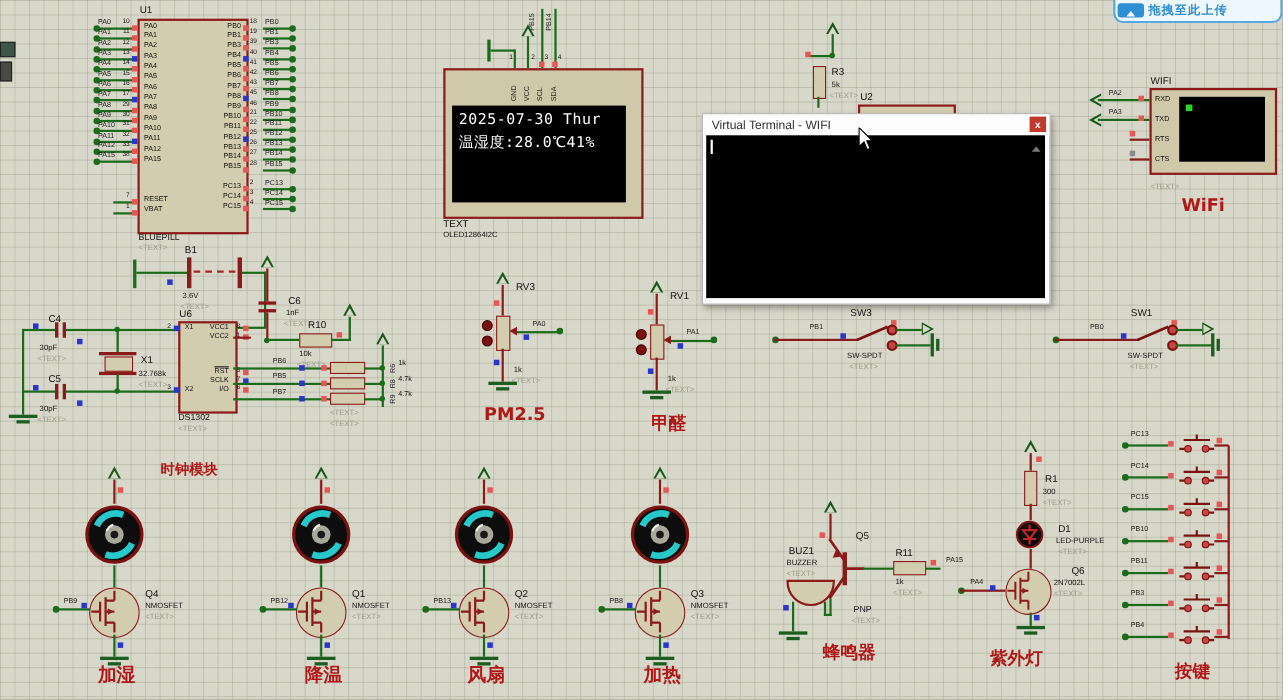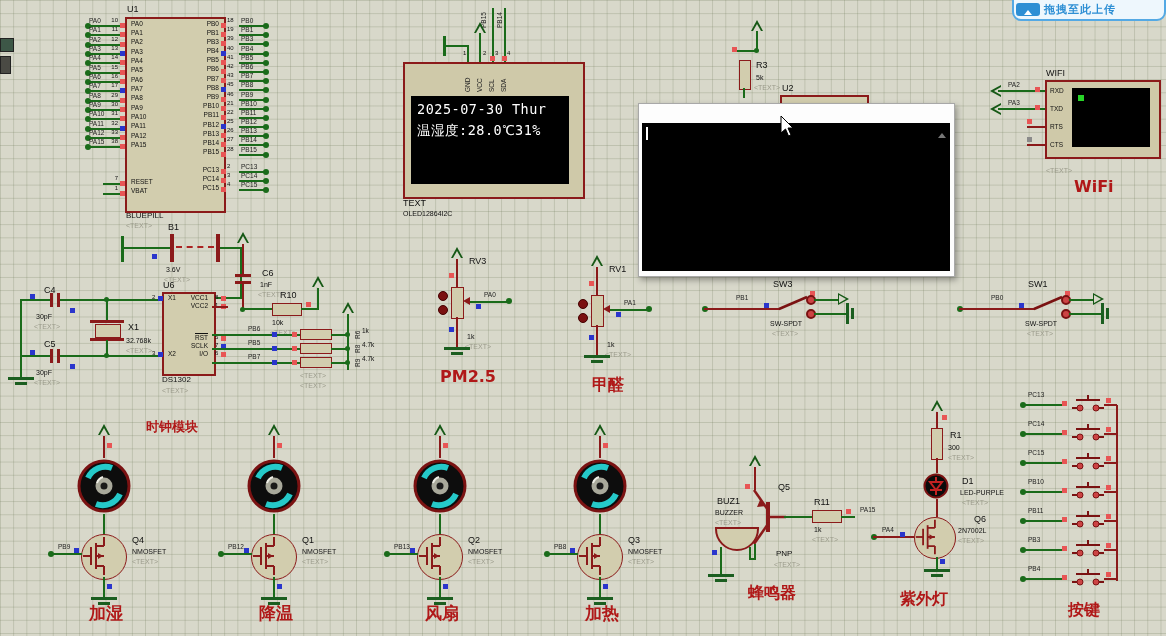--- a/index.html
+++ b/index.html
@@ -52,21 +52,21 @@
   .u6r .prow:nth-of-type(n+3){margin-top:0}
   .u6r .prow:nth-of-type(3){margin-top:24px}
   .u6r .prow:nth-of-type(3) .pname{text-decoration:overline}
   .u6l .prow:nth-of-type(2){margin-top:48px}
   
   .pots>div:nth-of-type(1){left:420px;top:247px}
   .pots>div:nth-of-type(2){left:560px;top:255px}
   .sws>div:nth-of-type(1){left:700px;top:270px}
   .sws>div:nth-of-type(2){left:955px;top:270px}
   .motors>div:nth-of-type(1){left:48px;top:424px}
-  .motors>div:nth-of-type(2){left:218px;top:424px}
+  .motors>div:nth-of-type(2){left:236px;top:424px}
   .motors>div:nth-of-type(3){left:384px;top:424px}
   .motors>div:nth-of-type(4){left:544px;top:424px}
   .potg,.swg,.motg{position:absolute;width:180px;height:210px}
   
   .btnrows{position:absolute;left:0;top:0;display:flex;flex-direction:column}
   .brow{position:relative;flex:none;height:29px;width:140px}
   
   #term{position:absolute;left:638px;top:103px;width:315px;height:172px;background:#fdfdfd;border:1px solid #a8a8a8;box-shadow:2px 3px 6px rgba(0,0,0,.35);z-index:50}
   #term .tbar{position:absolute;left:0;top:0;right:0;height:19px;background:#fdfdfd}
   #term .ttl{position:absolute;left:8px;top:4px;font-size:11px;color:#333}
@@ -423,21 +423,21 @@
     <span class="pnum" style="left:112px;top:50px">4</span>
     <span class="msq" style="left:95px;top:56px"></span>
     <span class="msq" style="left:107px;top:56px"></span>
     <div class="chip" style="left:8px;top:62px;width:178px;height:133px;background:#cfc9a9"></div>
     <span class="vlab" style="left:69px;top:92px">GND</span>
     <span class="vlab" style="left:81px;top:92px">VCC</span>
     <span class="vlab" style="left:93px;top:92px">SCL</span>
     <span class="vlab" style="left:105px;top:92px">SDA</span>
     <div class="oledscr" style="left:16px;top:96px;width:158px;height:88px">
       <div>2025-07-30  Thur</div>
-      <div>温湿度:28.0℃31%</div>
+      <div>温湿度:28.0℃41%</div>
     </div>
     <div class="ref" style="left:8px;top:199px">TEXT</div>
     <div class="val" style="left:8px;top:210px">OLED12864I2C</div>
   </div>
 
   <div class="grp" style="left:690px;top:0;width:190px;height:110px">
     <span class="pwr" style="left:61px;top:20px"></span>
     <span class="wv" style="left:66px;top:31px;height:20px"></span>
     <span class="jdot" style="left:64px;top:48px"></span>
     <span class="wh" style="left:46px;top:50px;width:21px"></span>
@@ -1091,20 +1091,24 @@
             <circle cx="24" cy="14" r="3" fill="#cc4444" stroke="#7a1212"></circle>
           </svg>
           <span class="wh wred" style="left:84px;top:14px;width:13px"></span>
           <span class="msq" style="left:86px;top:8px"></span>
         </div>
       </div>
     <div class="cjk" style="left:48px;top:210px;font-size:16px">按键</div>
   </div>
 
   <div id="term">
+    <div class="tbar">
+      <span class="ttl">Virtual Terminal - WIFI</span>
+      <span class="x">x</span>
+    </div>
     <div class="tbody">
       <span class="cur"></span>
       <span class="scr"></span>
     </div>
   </div>
 
   <svg class="abs" style="left:780px;top:116px;z-index:60" width="16" height="22" viewBox="0 0 16 22">
     <polygon points="1,0 1,17 5.5,13 8.5,20 11,19 8,12 13,12" fill="#fff" stroke="#000" stroke-width="1"></polygon>
   </svg>
 

